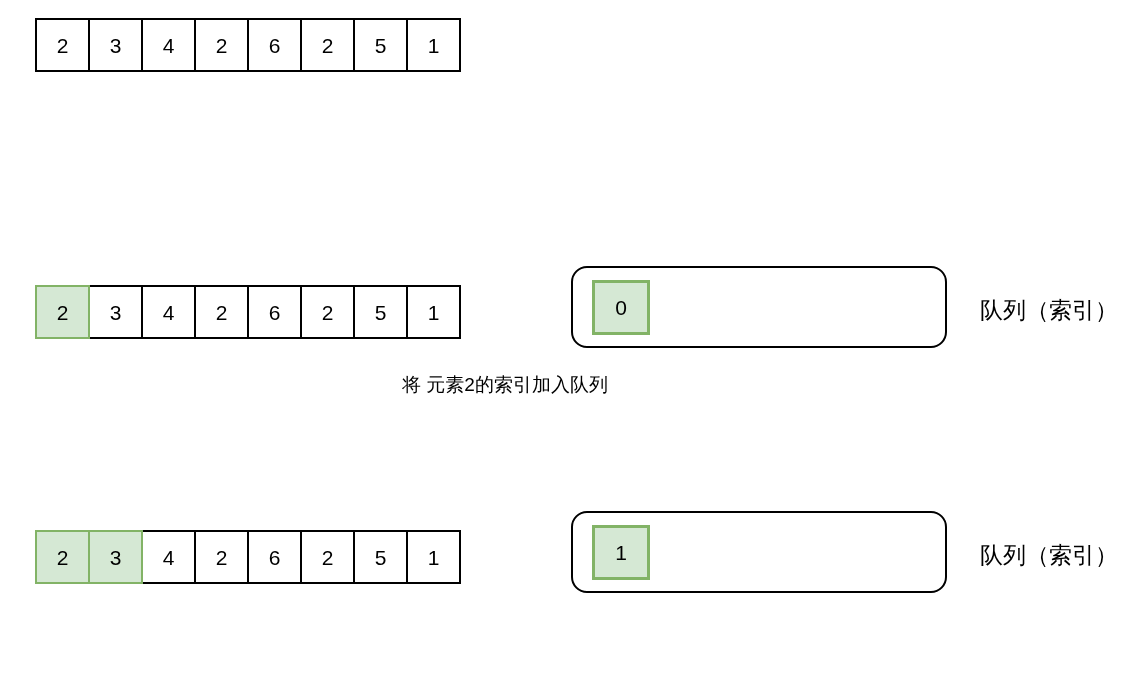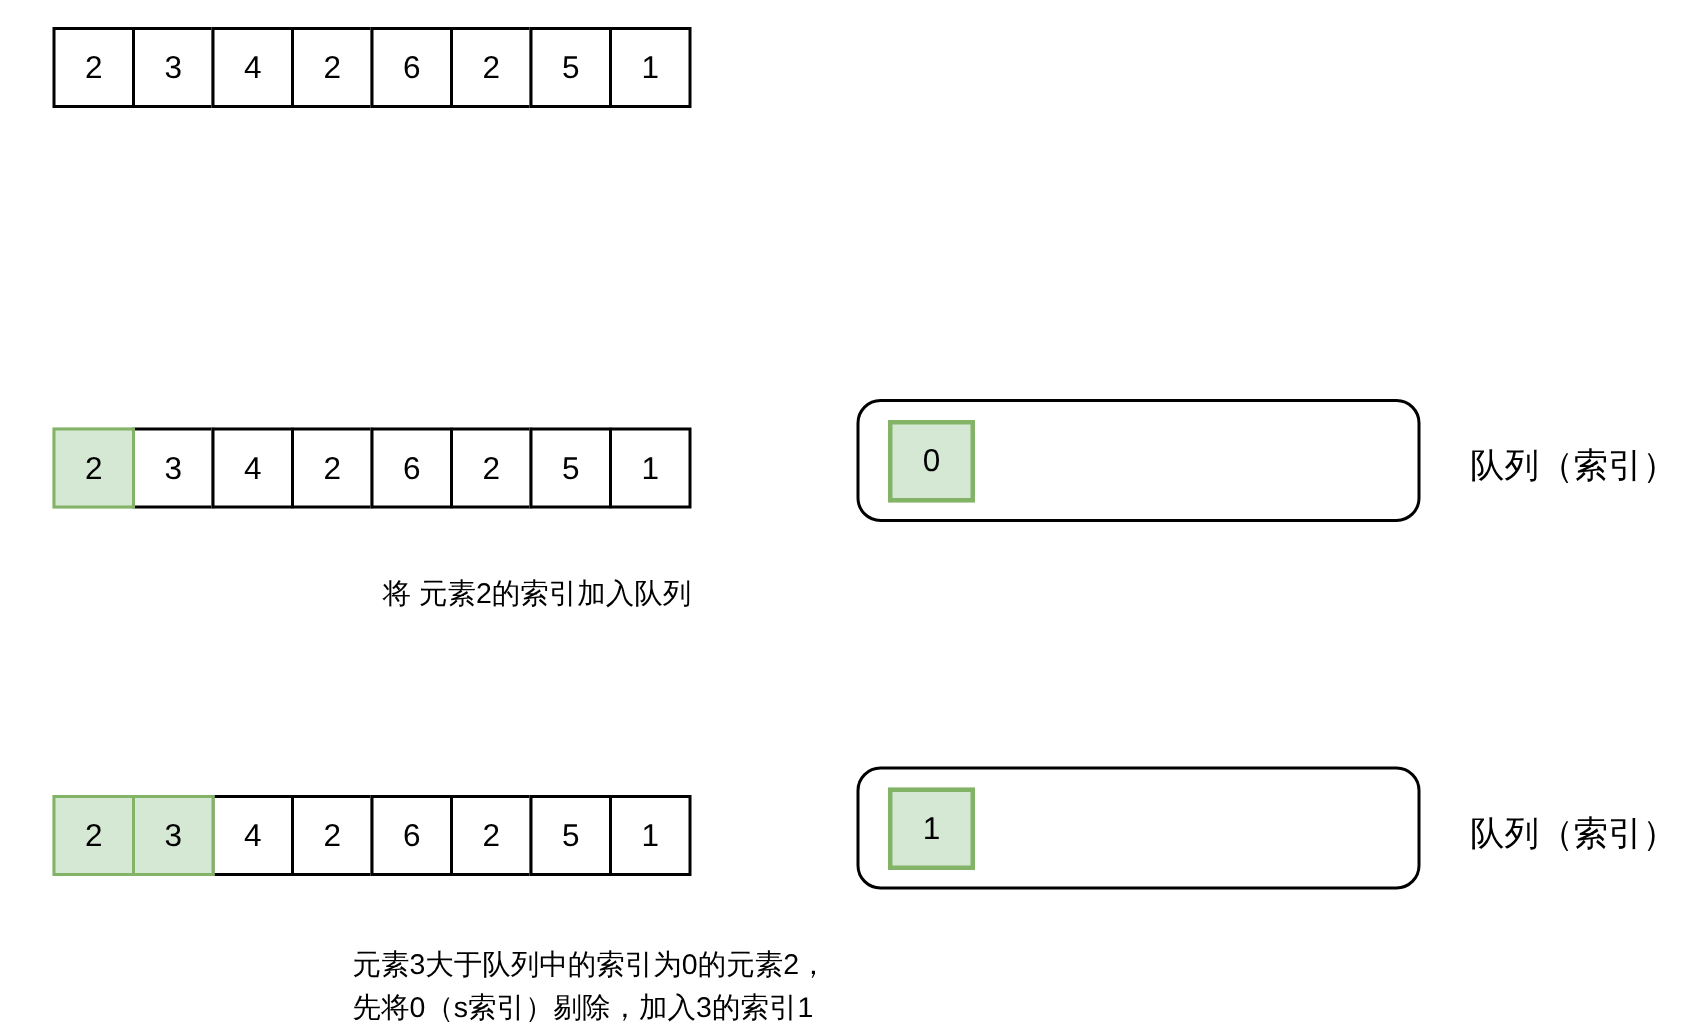--- a/index.html
+++ b/index.html
@@ -84,24 +84,23 @@
     line-height: 1.45;
     color: #000000;
     white-space: pre;
     font-family: "Liberation Sans", "DejaVu Sans", sans-serif;
   }
   .caption {
     position: absolute;
     font-size: 19px;
     line-height: 1.5;
     color: #000000;
-    text-align: left;
+    text-align: center;
     white-space: pre-line;
     font-family: "Liberation Sans", "DejaVu Sans", sans-serif;
-    margin-top: 12px;
   }
 </style>
 </head>
 <body>
 
 <div class="canvas">
 
   <div class="array" id="array-row-0" style="left:35px; top:18px;">
       <div class="cell">2</div>
       <div class="cell">3</div>
@@ -142,16 +141,14 @@
       <div class="cell">5</div>
       <div class="cell">1</div>
     </div>
 
   <div class="queue" id="queue-row-2" style="left:571px; top:511px;">
       <div class="queue-item" style="left: 19px;">1</div>
     </div>
 
   <div class="label" style="left:980px; top:539px;">队列（索引）</div>
 
-  <div class="caption" style="left:235px; top:618px; width:540px;">元素3大于队列中的索引为0的元素2，
-先将0（s索引）剔除，加入3的索引1</div>
 
 </div>
 
 </body></html>

